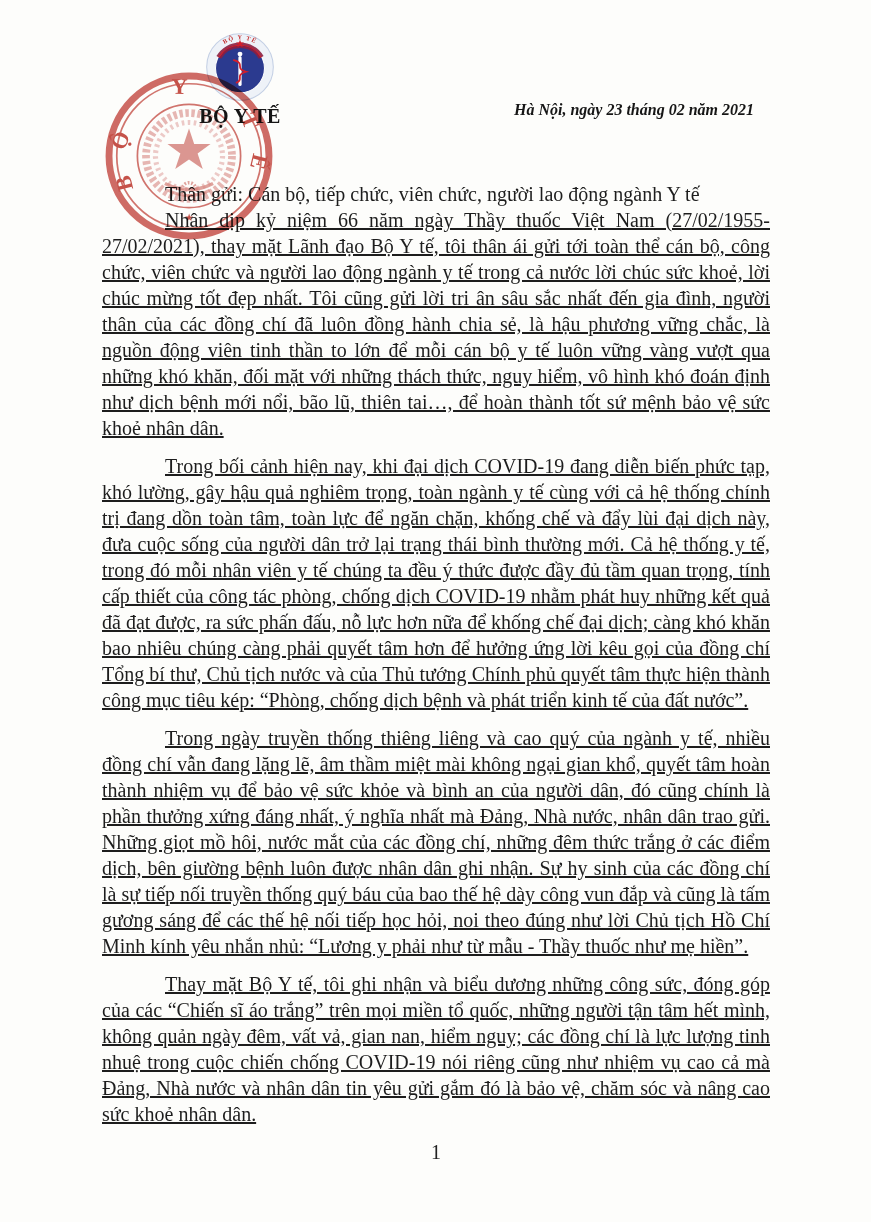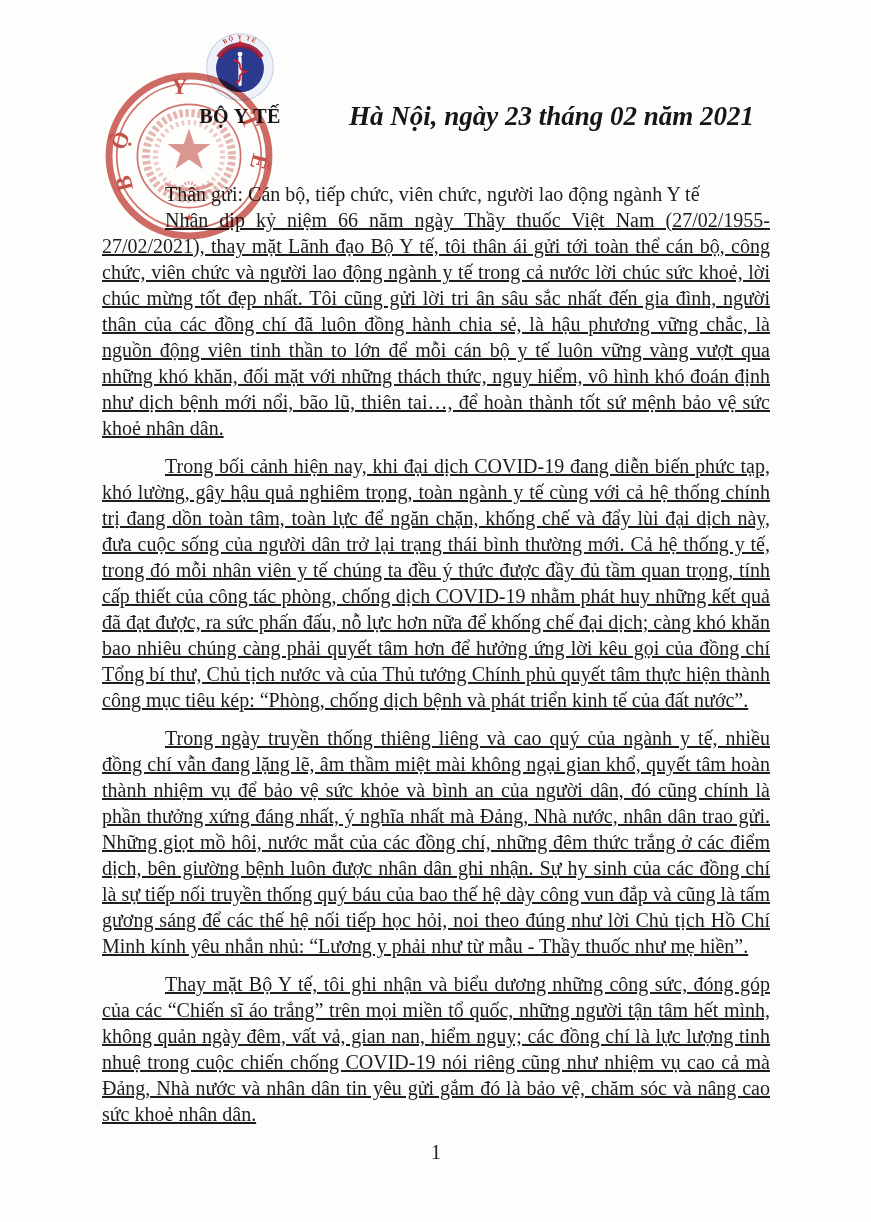--- a/index.html
+++ b/index.html
@@ -13,21 +13,21 @@
   }
   
   .logo{position:absolute;left:206px;top:33px;width:68px;height:68px;}
   .org-name{
     position:absolute;left:170px;top:105px;width:140px;
     text-align:center;font-size:20px;font-weight:bold;
     letter-spacing:0.5px;line-height:23px;color:#151515;
   }
   .date-line{
     position:absolute;top:101px;right:117px;
-    font-size:27px;font-weight:bold;font-style:italic;color:#161616;
+    font-size:16px;font-weight:bold;font-style:italic;color:#161616;
   }
   .stamp{
     position:absolute;left:103px;top:70px;width:172px;height:172px;
     opacity:0.88;mix-blend-mode:multiply;z-index:5;
   }
   
   .letter-body{
     position:absolute;left:102px;top:181px;width:668px;
     font-size:20px;line-height:26px;text-align:justify;color:#1d1d1d;
   }

